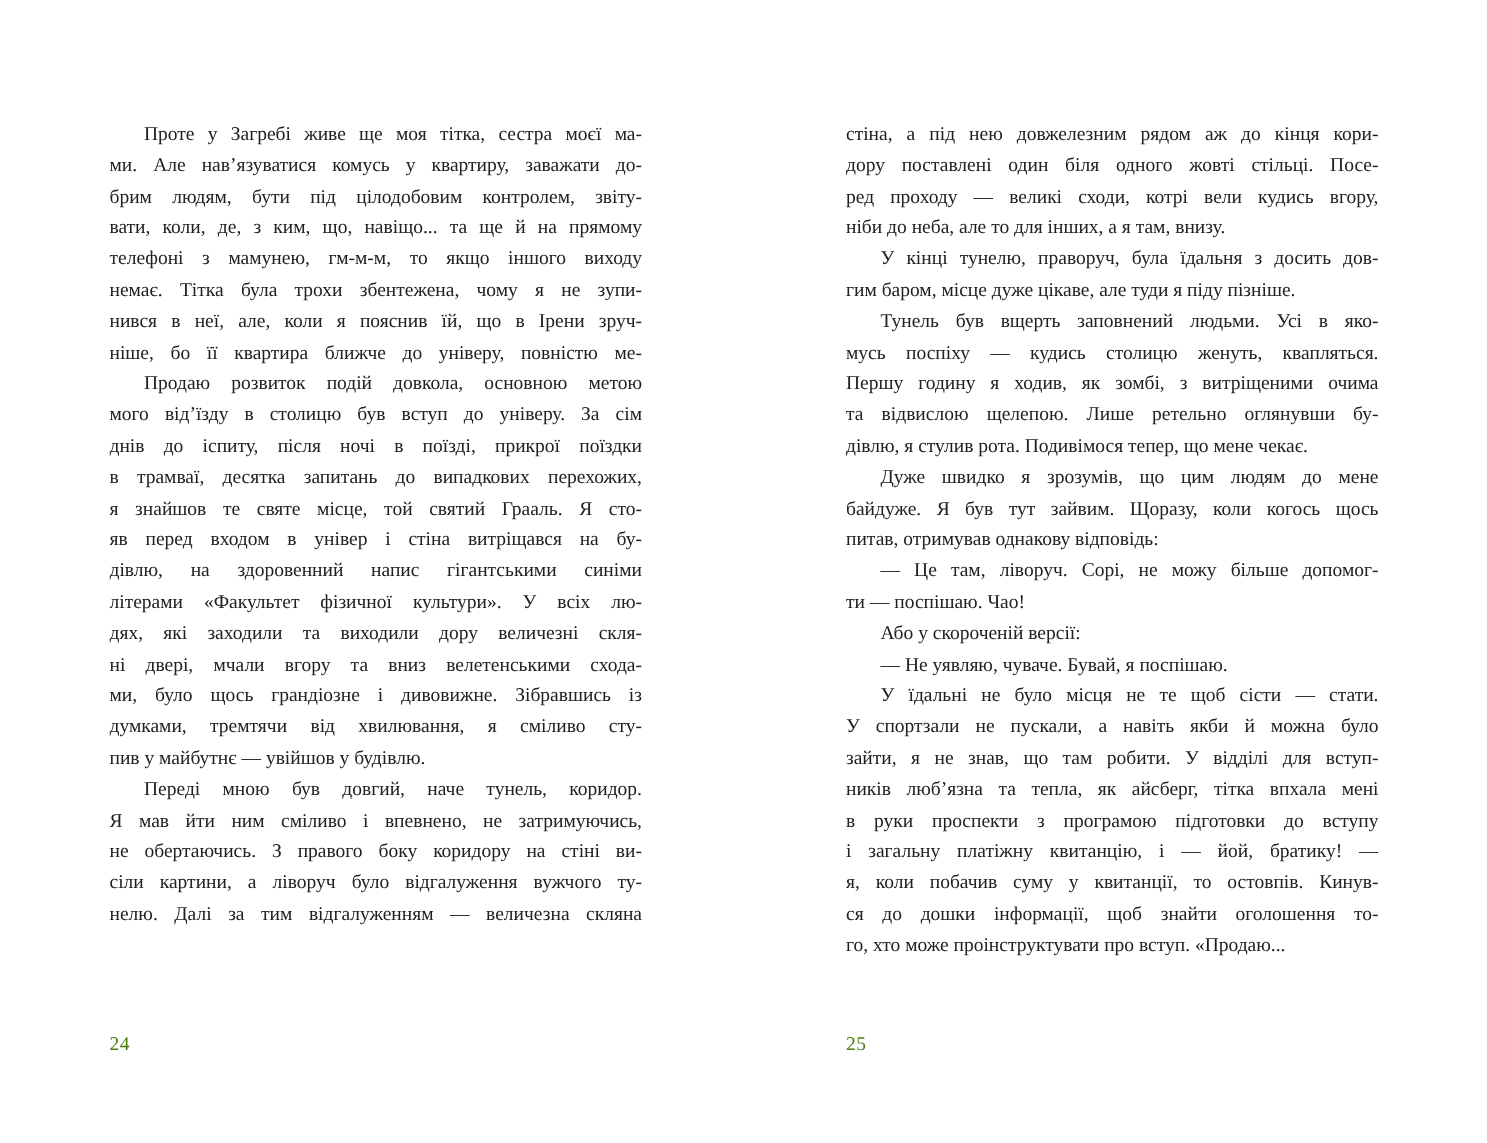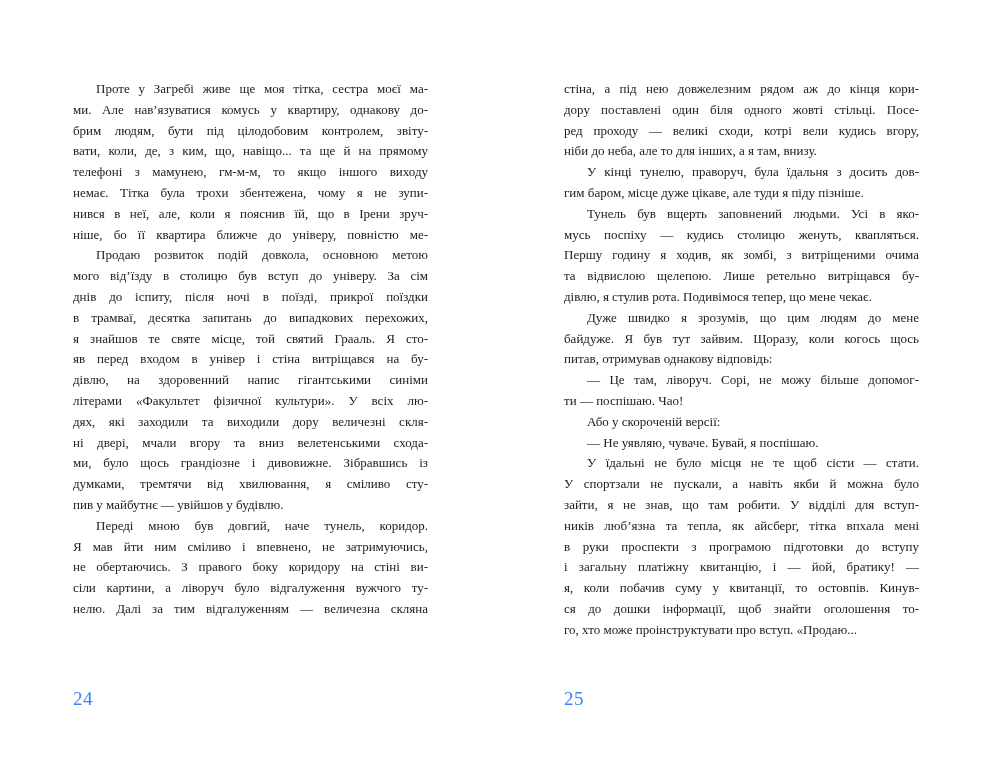--- a/index.html
+++ b/index.html
@@ -45,36 +45,36 @@
   }
   .line.end {
     text-align-last: left;
   }
   .line.indent {
     text-indent: 23px;
   }
   .folio {
     position: absolute;
     top: 688px;
-    font-size: 19px;
-    color: #3b82f6;
+    font-size: 13px;
+    color: #4d7c0f;
     letter-spacing: 0.4px;
   }
   .page-left .folio  { left: 73px; }
   .page-right .folio { left: 69px; width: 355px; }
 </style>
 </head>
 <body>
 
 <div class="spread">
 
   <section class="page page-left">
     <div class="text-col">
         <div class="line indent">Проте у Загребі живе ще моя тітка, сестра моєї ма-</div>
-        <div class="line">ми. Але нав’язуватися комусь у квартиру, однакову до-</div>
+        <div class="line">ми. Але нав’язуватися комусь у квартиру, заважати до-</div>
         <div class="line">брим людям, бути під цілодобовим контролем, звіту-</div>
         <div class="line">вати, коли, де, з ким, що, навіщо... та ще й на прямому</div>
         <div class="line">телефоні з мамунею, гм-м-м, то якщо іншого виходу</div>
         <div class="line">немає. Тітка була трохи збентежена, чому я не зупи-</div>
         <div class="line">нився в неї, але, коли я пояснив їй, що в Ірени зруч-</div>
         <div class="line">ніше, бо її квартира ближче до універу, повністю ме-</div>
         <div class="line indent">Продаю розвиток подій довкола, основною метою</div>
         <div class="line">мого від’їзду в столицю був вступ до універу. За сім</div>
         <div class="line">днів до іспиту, після ночі в поїзді, прикрої поїздки</div>
         <div class="line">в трамваї, десятка запитань до випадкових перехожих,</div>
@@ -100,21 +100,21 @@
     <div class="text-col">
         <div class="line">стіна, а під нею довжелезним рядом аж до кінця кори-</div>
         <div class="line">дору поставлені один біля одного жовті стільці. Посе-</div>
         <div class="line">ред проходу — великі сходи, котрі вели кудись вгору,</div>
         <div class="line end">ніби до неба, але то для інших, а я там, внизу.</div>
         <div class="line indent">У кінці тунелю, праворуч, була їдальня з досить дов-</div>
         <div class="line end">гим баром, місце дуже цікаве, але туди я піду пізніше.</div>
         <div class="line indent">Тунель був вщерть заповнений людьми. Усі в яко-</div>
         <div class="line">мусь поспіху — кудись столицю женуть, квапляться.</div>
         <div class="line">Першу годину я ходив, як зомбі, з витріщеними очима</div>
-        <div class="line">та відвислою щелепою. Лише ретельно витріщався бу-</div>
+        <div class="line">та відвислою щелепою. Лише ретельно оглянувши бу-</div>
         <div class="line end">дівлю, я стулив рота. Подивімося тепер, що мене чекає.</div>
         <div class="line indent">Дуже швидко я зрозумів, що цим людям до мене</div>
         <div class="line">байдуже. Я був тут зайвим. Щоразу, коли когось щось</div>
         <div class="line end">питав, отримував однакову відповідь:</div>
         <div class="line indent">— Це там, ліворуч. Сорі, не можу більше допомог-</div>
         <div class="line end">ти — поспішаю. Чао!</div>
         <div class="line indent end">Або у скороченій версії:</div>
         <div class="line indent end">— Не уявляю, чуваче. Бувай, я поспішаю.</div>
         <div class="line indent">У їдальні не було місця не те щоб сісти — стати.</div>
         <div class="line">У спортзали не пускали, а навіть якби й можна було</div>

